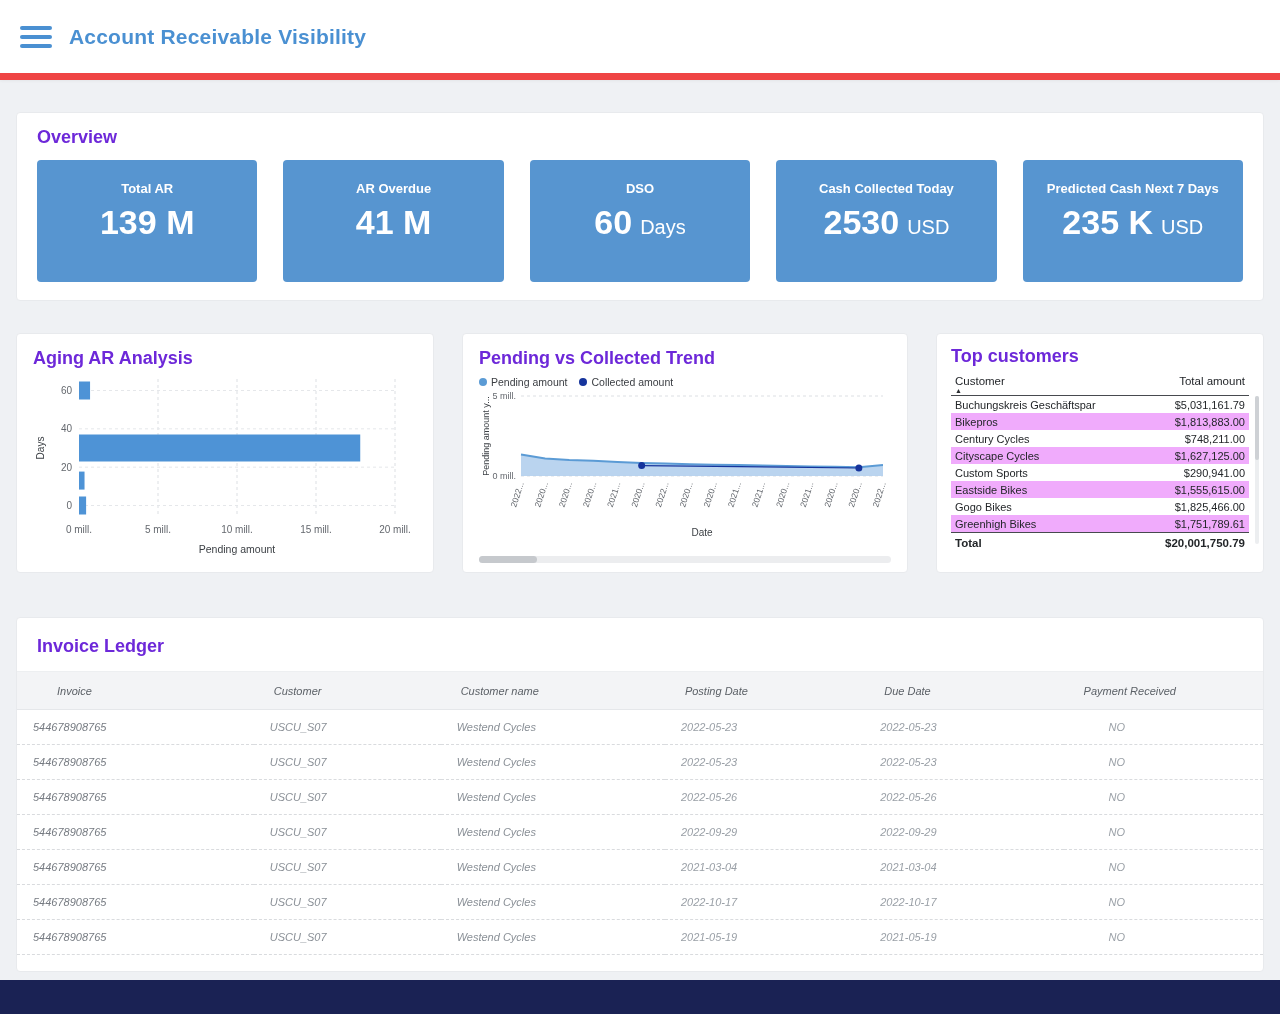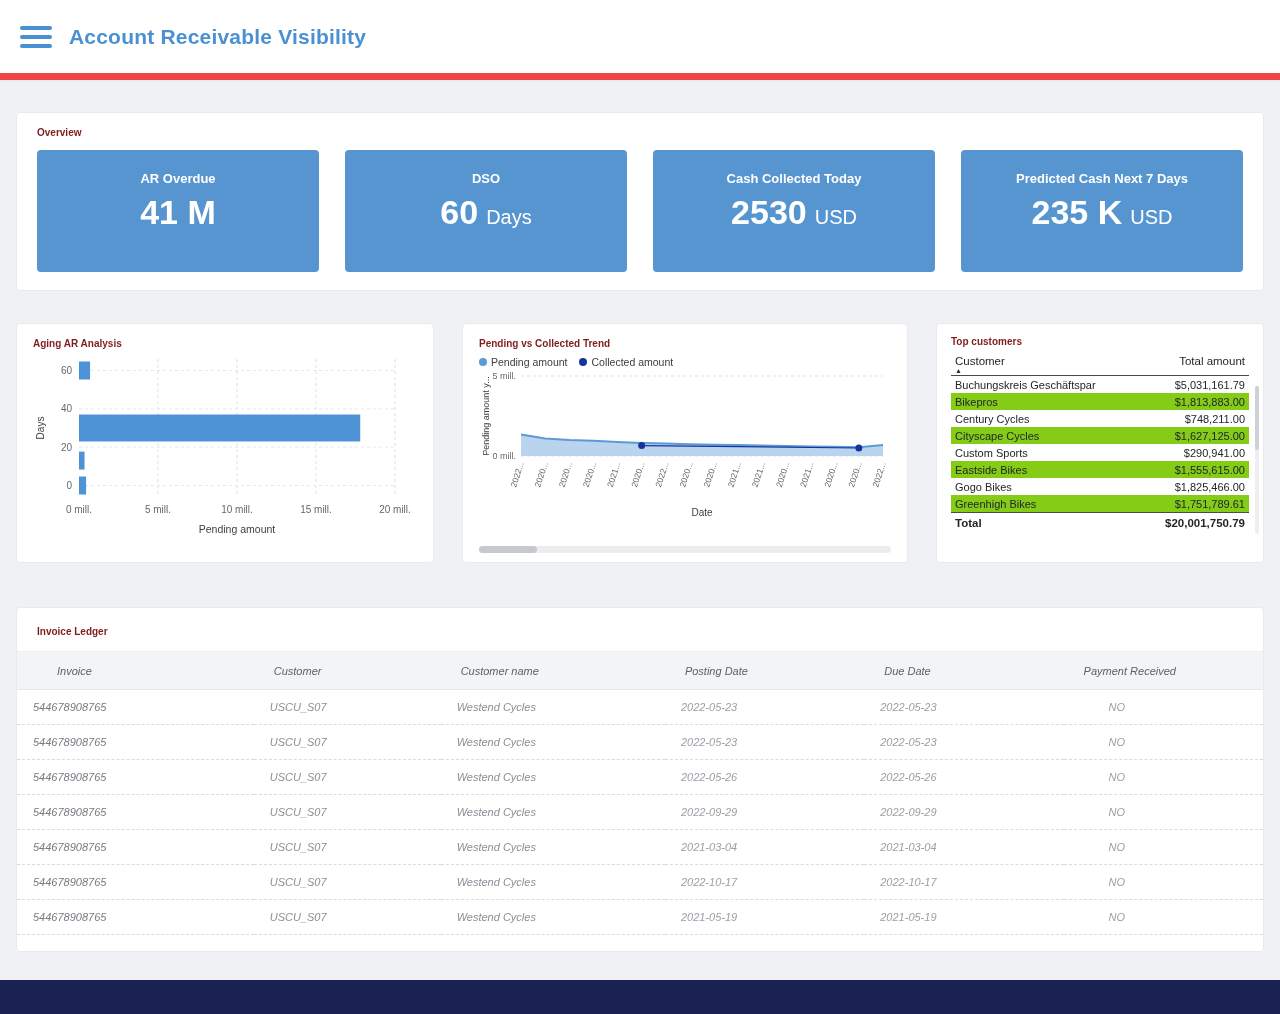--- a/index.html
+++ b/index.html
@@ -12,21 +12,21 @@
 
   
   .app-header { height:80px; background:#fff; display:flex; align-items:center;
     padding-left:20px; border-bottom:7px solid #ef4444; box-shadow:0 1px 3px rgba(0,0,0,.05); }
   .hamburger { width:32px; display:flex; flex-direction:column; gap:5px; margin-right:17px; cursor:pointer; }
   .hamburger span { height:4px; background:#4a90d2; border-radius:2px; }
   .page-title { font-size:21px; font-weight:700; color:#4a90d2; margin:0; letter-spacing:.2px; }
 
   main { padding:32px 16px 0; }
   .card { background:#fff; border:1px solid #e8eaed; border-radius:4px; }
-  .card-title { font-size:10px; font-weight:700; color:#7f1d1d; }
+  .card-title { font-size:18px; font-weight:700; color:#6d28d9; }
 
   
   .overview-card { padding:14px 20px 18px; }
   .kpi-row { display:flex; gap:26px; margin-top:12px; }
   .kpi-card { flex:1; height:122px; background:#5795d0; border-radius:4px; color:#fff;
     display:flex; flex-direction:column; align-items:center; cursor:pointer; }
   .kpi-label { margin-top:21px; font-size:13px; font-weight:700; white-space:nowrap; }
   .kpi-value { margin-top:7px; display:flex; align-items:baseline; gap:8px; font-size:34px; font-weight:700; }
   .kpi-suffix { font-size:20px; font-weight:400; }
 
@@ -48,21 +48,21 @@
   .hthumb { width:58px; height:7px; background:#c6c9cd; border-radius:4px; }
 
   
   .tc-table { width:100%; border-collapse:collapse; margin-top:7px; font-size:11px; }
   .tc-table th { text-align:left; font-weight:400; font-size:11.5px; color:#1e2125;
     border-bottom:1px solid #474a4f; padding:1px 4px; vertical-align:top; cursor:pointer; }
   .tc-table th.amt { text-align:right; }
   .sort-arrow { display:block; font-size:7px; line-height:7px; color:#2a2d31; }
   .tc-table td { padding:2.5px 4px; color:#232629; white-space:nowrap; overflow:hidden; }
   .tc-table td.amt { text-align:right; }
-  .tc-table tbody tr.alt { background:#84cc16; }
+  .tc-table tbody tr.alt { background:#f0abfc; }
   .tc-table tfoot td { border-top:1px solid #474a4f; font-weight:700; font-size:11.5px; padding-top:4px; }
 
   .vscroll { position:absolute; right:4px; top:62px; height:148px; width:4px;
     background:#eceef0; border-radius:2px; }
   .vthumb { width:4px; height:64px; background:#ced1d5; border-radius:2px; }
 
   
   .ledger-card { margin-top:44px; padding-bottom:16px; }
   .ledger-title { padding:18px 20px 14px; }
   .inv-table { width:100%; border-collapse:collapse; table-layout:fixed; font-size:11px;font-style:italic; }
@@ -90,20 +90,26 @@
     <span></span>
   </div>
   <h1 class="page-title">Account Receivable Visibility</h1>
 </header>
 
 <main>
 
   <section class="card overview-card">
     <div class="card-title">Overview</div>
     <div class="kpi-row">
+        <div class="kpi-card">
+          <div class="kpi-label">Total AR</div>
+          <div class="kpi-value">
+            <span class="kpi-num">139 M</span>
+          </div>
+        </div>
         <div class="kpi-card">
           <div class="kpi-label">AR Overdue</div>
           <div class="kpi-value">
             <span class="kpi-num">41 M</span>
           </div>
         </div>
         <div class="kpi-card">
           <div class="kpi-label">DSO</div>
           <div class="kpi-value">
             <span class="kpi-num">60</span>

